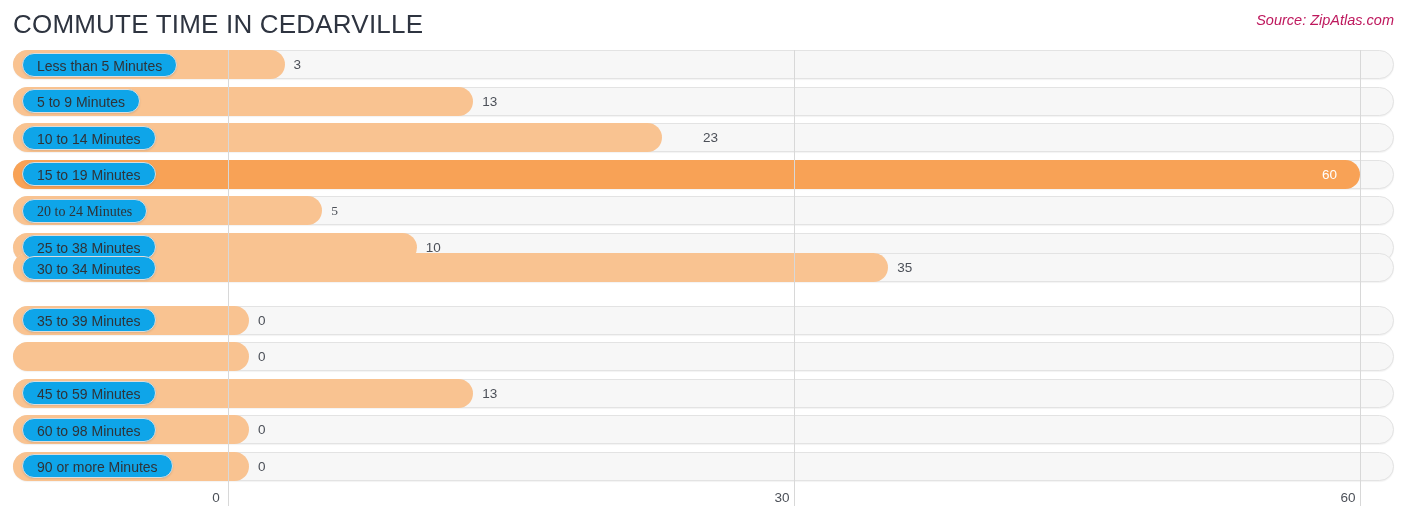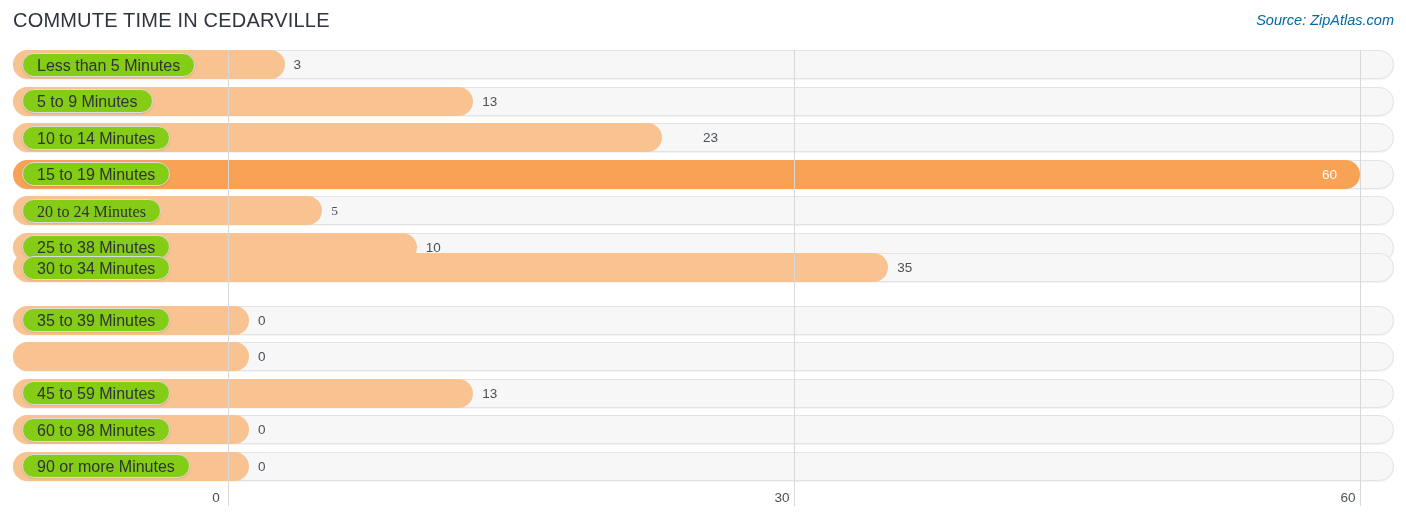--- a/index.html
+++ b/index.html
@@ -27,33 +27,33 @@
     position: absolute;
     left: 0;
     top: 0;
     width: 1406px;
     height: 44px;
   }
   .chart-title {
     position: absolute;
     left: 13px;
     top: 9px;
-    font-size: 20px;
+    font-size: 26px;
     font-weight: 400;
     letter-spacing: 0.2px;
     color: #2e3440;
     white-space: nowrap;
   }
   .chart-source {
     position: absolute;
     right: 12px;
     top: 12px;
     font-size: 14.5px;
     font-style: italic;
-    color: #0369a1;
+    color: #be185d;
     white-space: nowrap;
   }
 
   
   .plot {
     position: absolute;
     left: 13px;
     top: 50px;
     width: 1381px;
     height: 438px;
@@ -131,24 +131,24 @@
     font-size: 13.5px;
   }
 
   .cat-label {
     position: absolute;
     left: 9px;
     top: 2.5px;
     height: 24px;
     line-height: 24px;
     padding: 0 14px;
-    background: #84cc16;
+    background: #0ea5e9;
     border: 1px solid #dcdcdc;
     border-radius: 13px;
-    font-size: 16px;
+    font-size: 14px;
     color: #2f3338;
     white-space: nowrap;
     z-index: 5;
     box-shadow: 0 1px 2px rgba(0,0,0,0.10);
     box-sizing: border-box;
   }
 
   
   .axis {
     position: absolute;

